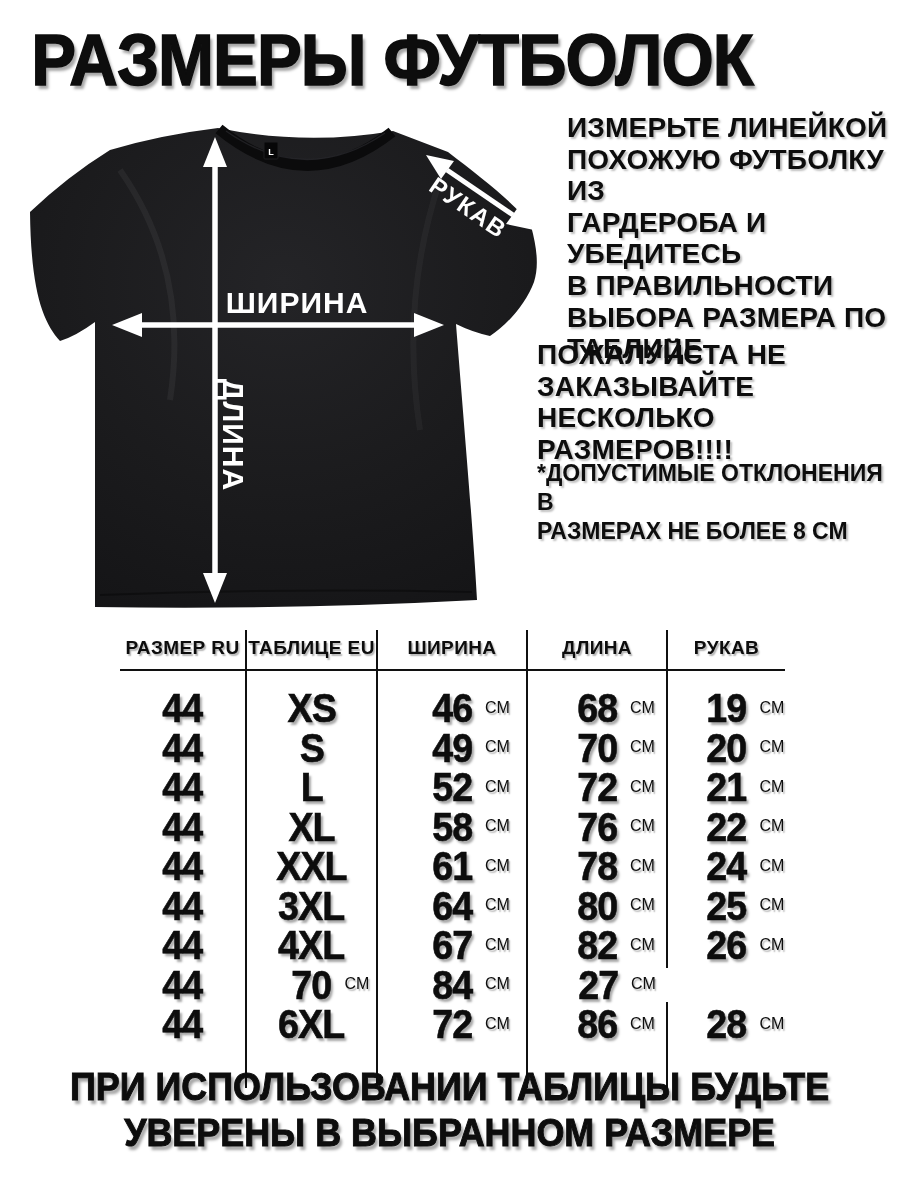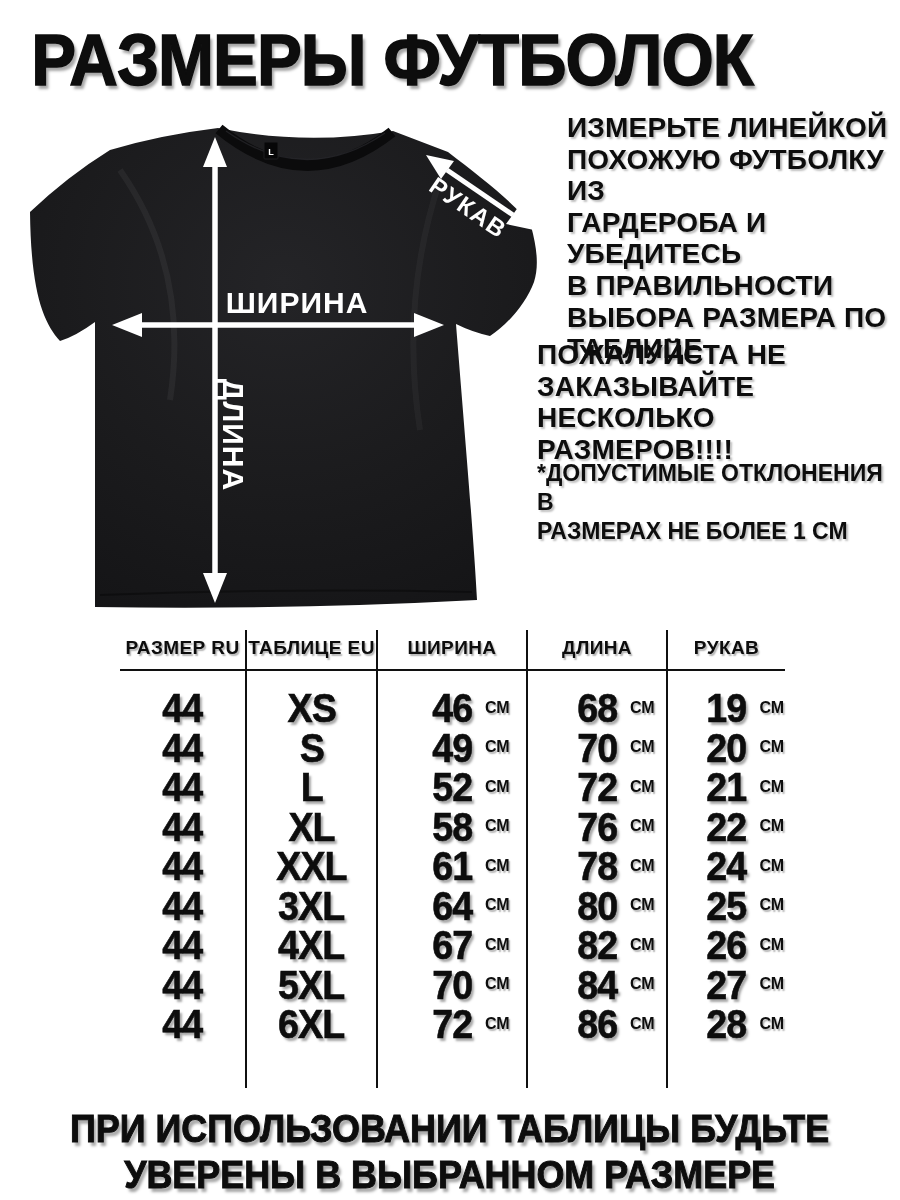--- a/index.html
+++ b/index.html
@@ -61,27 +61,27 @@
   .num {
     display: inline-block; transform: scaleX(0.94);
     font-size: 40px; font-weight: bold; letter-spacing: -1px;
     -webkit-text-stroke: 0.6px #0d0d0d;
     text-shadow: 2.5px 3px 2.5px rgba(0,0,0,0.35);
     white-space: nowrap;
   }
   .unit {
     position: absolute; left: calc(50% + 33px); top: 50%;
     transform: translateY(-56%);
-    font-size: 16px; font-weight: bold;
+    font-size: 16px; font-weight: normal;
     text-shadow: 1.5px 2px 1.5px rgba(0,0,0,0.3);
   }
 
   
   .footer {
-    position: absolute; top: 1106px; left: 0; width: 900px;
+    position: absolute; top: 1064px; left: 0; width: 900px;
     text-align: center;
     font-size: 39px; font-weight: bold; line-height: 46px;
     -webkit-text-stroke: 1px #0d0d0d;
     text-shadow: 3px 4px 3px rgba(0,0,0,0.35);
     white-space: pre-line;
   }
 </style>
 </head>
 <body>
 
@@ -148,21 +148,21 @@
 <div class="instr instr-1">ИЗМЕРЬТЕ ЛИНЕЙКОЙ
 ПОХОЖУЮ ФУТБОЛКУ ИЗ
 ГАРДЕРОБА И УБЕДИТЕСЬ
 В ПРАВИЛЬНОСТИ
 ВЫБОРА РАЗМЕРА ПО
 ТАБЛИЦЕ</div>
 <div class="instr instr-2">ПОЖАЛУЙСТА НЕ
 ЗАКАЗЫВАЙТЕ
 НЕСКОЛЬКО РАЗМЕРОВ!!!!</div>
 <div class="instr instr-3">*ДОПУСТИМЫЕ ОТКЛОНЕНИЯ В
-РАЗМЕРАХ НЕ БОЛЕЕ 1 СМ</div>
+РАЗМЕРАХ НЕ БОЛЕЕ 8 СМ</div>
 
 <div class="size-table">
   <div class="t-row header-row">
     <div class="cell dv">РАЗМЕР RU</div>
     <div class="cell dv">ТАБЛИЦЕ EU</div>
     <div class="cell dv">ШИРИНА</div>
     <div class="cell dv">ДЛИНА</div>
     <div class="cell">РУКАВ</div>
   </div>
   <div class="t-row pad-row">
@@ -318,23 +318,20 @@
           <span class="num">26</span>
           <span class="unit">СМ</span>
         </div>
   </div>
 
   <div class="t-row body-row">
     <div class="cell dv">
           <span class="num">44</span>
         </div>
     <div class="cell dv">
-          <span class="num">5XL</span>
-        </div>
-    <div class="cell dv">
           <span class="num">70</span>
           <span class="unit">СМ</span>
         </div>
     <div class="cell dv">
           <span class="num">84</span>
           <span class="unit">СМ</span>
         </div>
     <div class="cell">
           <span class="num">27</span>
           <span class="unit">СМ</span>

